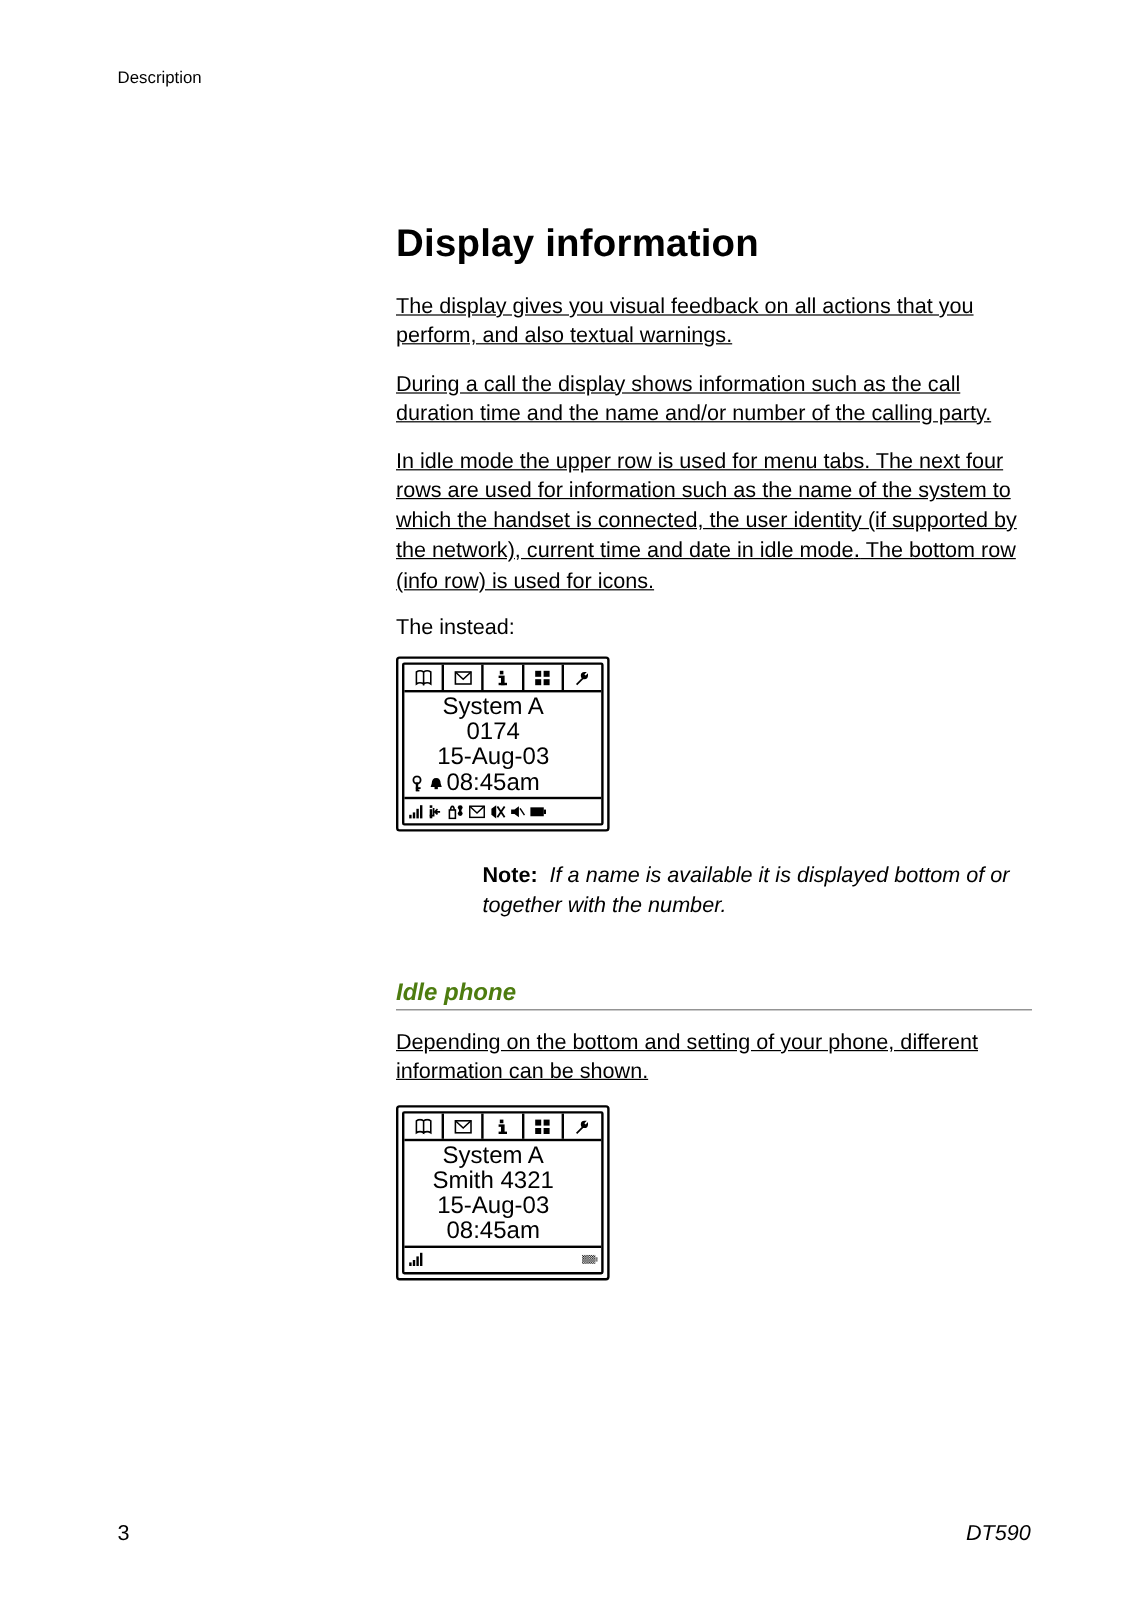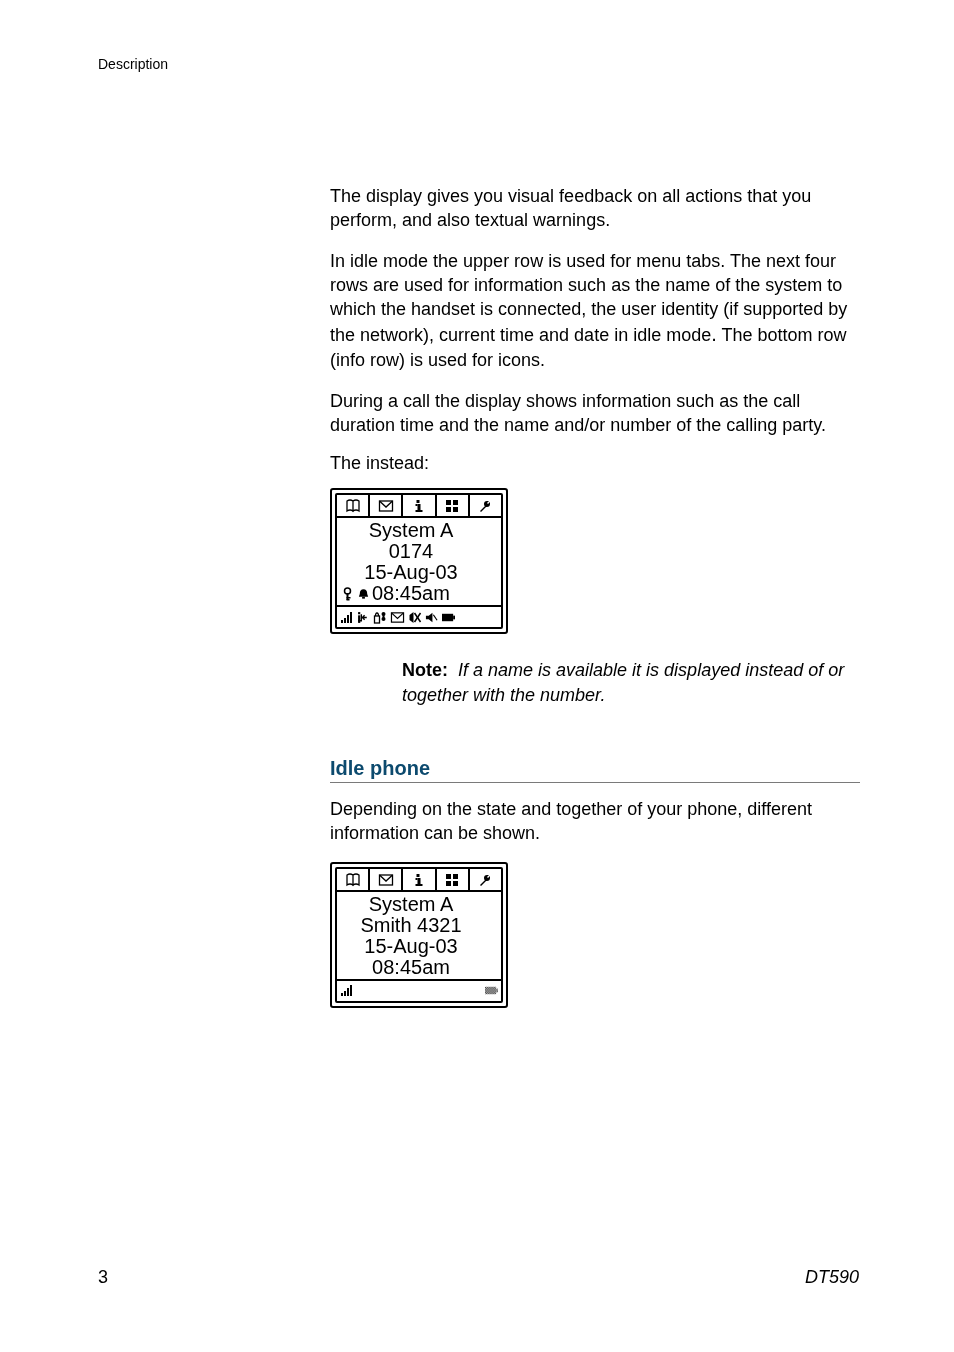--- a/index.html
+++ b/index.html
@@ -1,21 +1,21 @@
 <!DOCTYPE html>
 <html><head>
 <meta charset="utf-8">
 <style>
   @page { size: 954px 1352px; margin: 0; }
   html, body { margin: 0; padding: 0; width: 954px; height: 1352px; background: #fff; font-family: Helvetica, Arial, sans-serif; color: #000; }
   .page { position: relative; width: 954px; height: 1352px; }
   .running-head { position: absolute; top: 56px; left: 98px; font-size: 14px; }
   .content { position: absolute; top: 184px; left: 330px; width: 530px; }
   h1 { font-size: 32px; font-weight: 700; margin: 0 0 22px 0; letter-spacing: .2px; }
-  p.body { font-size: 18px; line-height: 1.35; margin: 0 0 16px 0; font-weight: 400; }
+  p.body { font-size: 18px; line-height: 1.35; margin: 0 0 16px 0; font-weight: 400; text-decoration: underline; }
   .display-label { font-size: 18px; margin: 4px 0 14px 0; }
 
   .phone-display { width: 178px; border: 2px solid #000; border-radius: 3px; padding: 3px; box-sizing: border-box; margin: 0 0 24px 0; }
   .phone-display .inner { border: 2px solid #000; border-radius: 2px; }
   .tab-row { display: flex; border-bottom: 2px solid #000; }
   .tab-row .tab { flex: 1; text-align: center; padding: 2px 0 1px 0; border-right: 2px solid #000; height: 18px; display: flex; align-items: center; justify-content: center; }
   .tab-row .tab:last-child { border-right: none; }
   .tab svg { width: 16px; height: 14px; }
 
   .mid-rows { font-family: Helvetica, Arial, sans-serif; font-size: 20px; line-height: 1.05; padding: 2px 19px 1px 3px; }
@@ -27,21 +27,21 @@
   .info-row { border-top: 2px solid #000; height: 18px; display: flex; align-items: center; padding: 1px 2px; gap: 2px; }
   .info-row.sparse { justify-content: space-between; }
   .info-row .ico { display:inline-flex; }
   .info-row .ico svg { width: 15px; height: 13px; }
 
   .note-block { margin: 4px 0 50px 72px; }
   .note-block .note-text { font-size: 18px; line-height: 1.35; }
   .note-block .note-label { font-weight: 700; font-style: normal; }
   .note-block .note-body { font-style: italic; }
 
-  h2.sub { font-size: 20px; font-weight: 700; color: #0c4a6e; border-bottom: 1px solid #7a7a7a; padding-bottom: 2px; margin: 0 0 14px 0; }
+  h2.sub { font-size: 20px; font-style: italic; font-weight: 700; color: #4d7c0f; border-bottom: 1px solid #7a7a7a; padding-bottom: 2px; margin: 0 0 14px 0; }
 
   .footer { position: absolute; left: 98px; right: 95px; bottom: 64px; display: flex; justify-content: space-between; font-size: 18px; }
   .footer .right { font-style: italic; text-align: center; }
 </style>
 </head>
 <body>
 
 <svg width="0" height="0" style="position:absolute">
   <defs>
     <pattern id="stipple" width="2" height="2" patternUnits="userSpaceOnUse">
@@ -136,24 +136,25 @@
       <path d="M9 6 L5 6 L7 4 M5 6 L7 8" fill="none" stroke="#000" stroke-width="1.3"></path>
     </g>
   </defs>
 </svg>
 
 <div class="page">
 
   <div class="running-head">Description</div>
 
   <div class="content">
+    <h1>Display information</h1>
 
     <p class="body">The display gives you visual feedback on all actions that you perform, and also textual warnings.</p>
+    <p class="body">During a call the display shows information such as the call duration time and the name and/or number of the calling party.</p>
     <p class="body"><span>In idle mode the upper row is used for menu tabs. The next four rows are used for information such as the name of the system to which the handset is connected, the user identity (if supported by the network), current time and date in idle mode</span><span style="font-size:20px;">.</span><span> The bottom row (info row) is used for icons.</span></p>
-    <p class="body">During a call the display shows information such as the call duration time and the name and/or number of the calling party.</p>
     <p class="display-label">The instead:</p>
 
     <div class="phone-display">
       <div class="inner">
         <div class="tab-row">
           <div class="tab">
               <svg viewBox="0 0 14 14">
                 <use href="#i-book"></use>
               </svg>
             </div>
@@ -231,26 +232,26 @@
               <svg viewBox="0 0 16 14">
                 <use href="#i-batt-full"></use>
               </svg>
             </span>
         </div>
       </div>
     </div>
 
 
     <div class="note-block">
-      <p class="note-text"><span class="note-label">Note:</span>&nbsp;&nbsp;<span class="note-body">If a name is available it is displayed instead of or together with the number.</span></p>
+      <p class="note-text"><span class="note-label">Note:</span>&nbsp;&nbsp;<span class="note-body">If a name is available it is displayed bottom of or together with the number.</span></p>
     </div>
 
     <h2 class="sub"><span>Idle phone</span>&nbsp;</h2>
 
-    <p class="body">Depending on the state and together of your phone, different information can be shown.</p>
+    <p class="body">Depending on the bottom and setting of your phone, different information can be shown.</p>
 
     <div class="phone-display">
       <div class="inner">
         <div class="tab-row">
           <div class="tab">
               <svg viewBox="0 0 14 14">
                 <use href="#i-book"></use>
               </svg>
             </div>
           <div class="tab">

